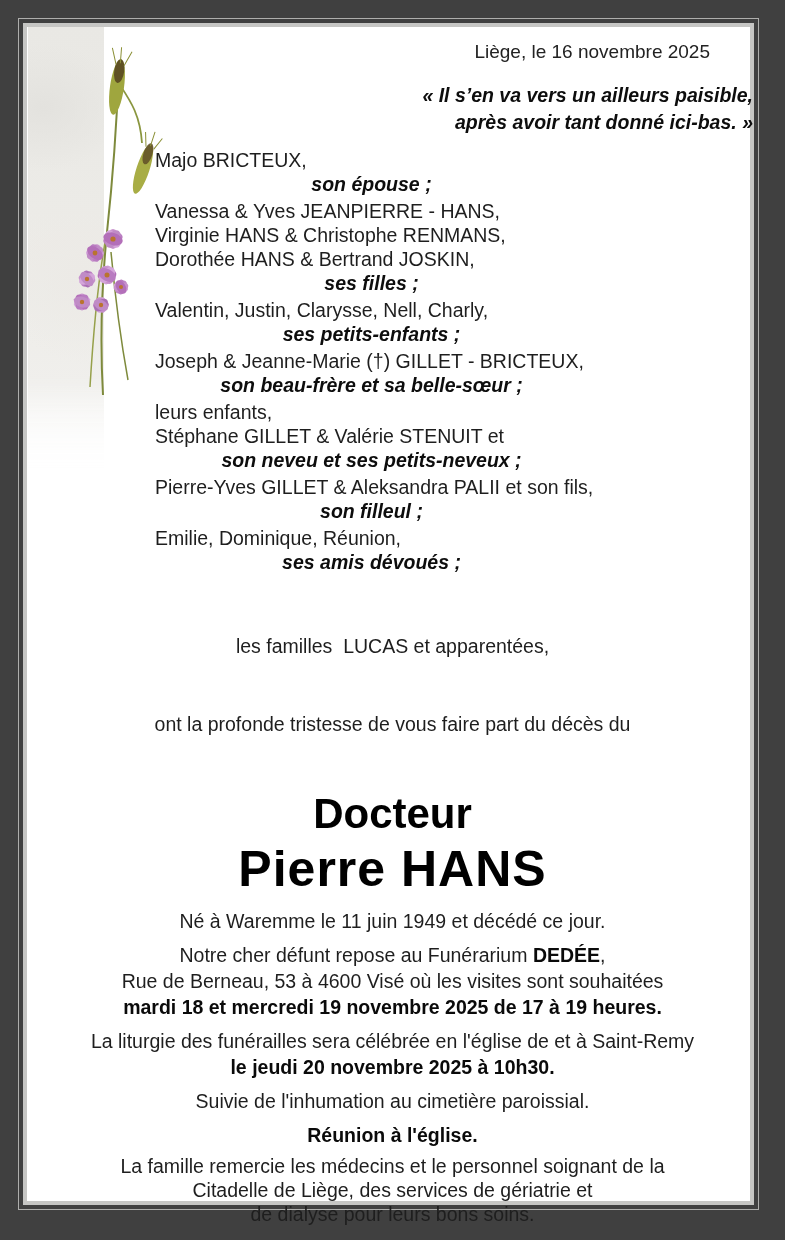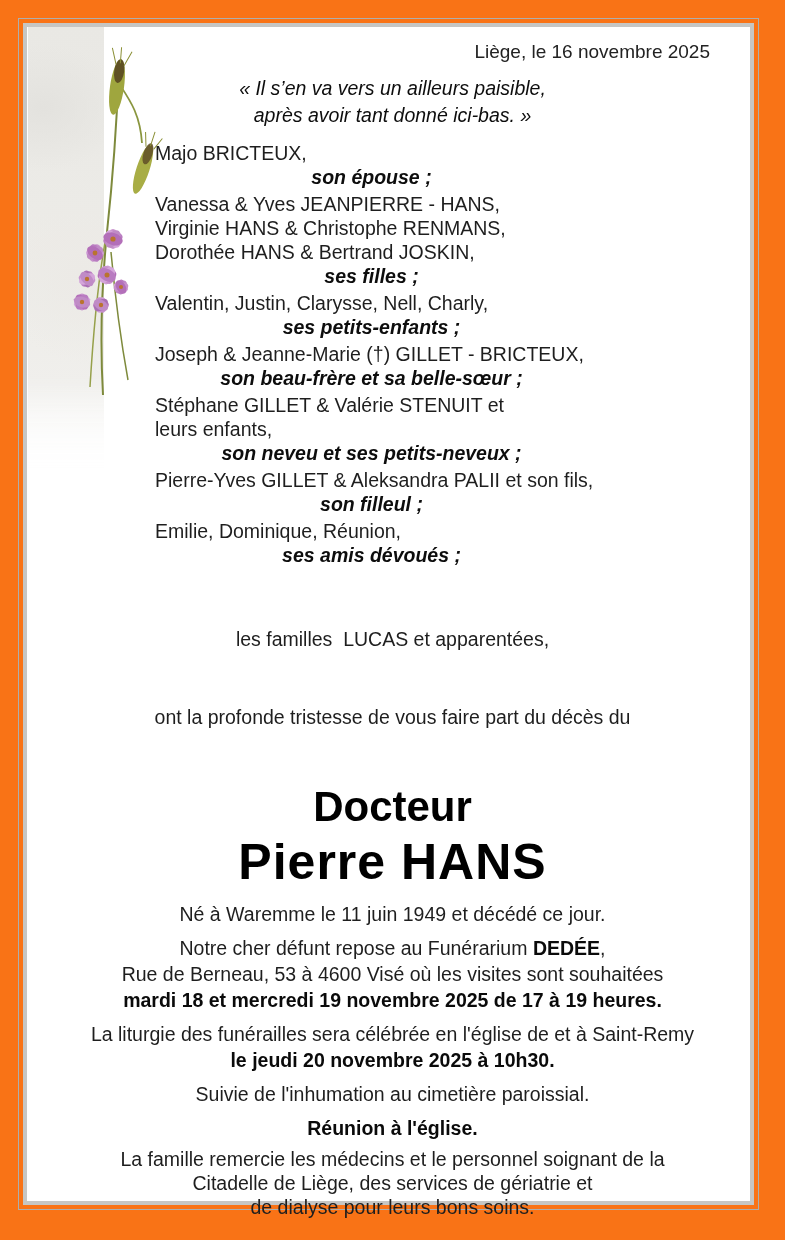--- a/index.html
+++ b/index.html
@@ -1,18 +1,18 @@
 <!DOCTYPE html>
 <html><head>
 <meta charset="utf-8">
 <title>Faire-part</title>
 <style>
   html,body { margin:0; padding:0; background:#ffffff; }
   .page {
-    position:relative; width:785px; height:1240px; background:#f97316;
+    position:relative; width:785px; height:1240px; background:#404040;
     font-family:"Liberation Sans","DejaVu Sans",sans-serif;
     color:#161616; overflow:hidden;
   }
   .frame {
     position:absolute; left:23px; top:23px; width:731px; height:1182px;
     box-sizing:border-box;
     border:4px solid #c6c6c4;
     outline:1px solid #aeaeac;
     outline-offset:4px;
     background:#ffffff;
@@ -24,21 +24,21 @@
       radial-gradient(110px 120px at 70% 55%, #eceae6 0%, rgba(236,234,230,0) 75%),
       linear-gradient(180deg, #e9e8e4 0%, #edecE8 55%, #f0efec 80%, rgba(240,239,236,0) 100%);
     -webkit-mask: linear-gradient(180deg,#000 78%, transparent 100%);
     mask: linear-gradient(180deg,#000 78%, transparent 100%);
   }
   .flower { position:absolute; left:28px; top:20px; }
   .content {
     position:absolute; left:5px; top:0; width:721px;
   }
   .date-line { margin-top:15px; font-size:19px; line-height:20px; text-align:right; padding-right:43px; color:#222; }
-  .quote { margin-top:13px; text-align:center; font-weight:normal; font-style:italic; font-size:19.5px; line-height:27px; color:#0d0d0d; }
+  .quote { margin-top:20px; text-align:right; font-weight:bold; font-style:italic; font-size:19.5px; line-height:27px; color:#0d0d0d; }
   .groups { margin-top:12px; font-size:19.5px; }
   .group { margin-bottom:3px; }
   .nm { padding-left:123px; line-height:24px; color:#1e1e1e; }
   .rel { text-align:center; padding-right:42px; line-height:24px; font-weight:bold; font-style:italic; color:#0d0d0d; }
   .intro { margin-top:7px; text-align:center; font-size:19.5px; line-height:26px; white-space:pre-wrap; color:#1e1e1e; }
   .doc-title { margin-top:1px; text-align:center; font-weight:bold; font-size:42px; line-height:48px; color:#000; }
   .doc-name { text-align:center; font-weight:bold; font-size:50px; line-height:62px; color:#000; letter-spacing:1px; }
   .para { margin-top:8px; text-align:center; font-size:19.5px; line-height:26px; color:#1e1e1e; }
   .b { font-weight:bold; color:#0a0a0a; }
   .thanks { margin-top:6px; line-height:24px; }
@@ -152,22 +152,22 @@
         </div>
         <div class="group">
           <div class="nm">Valentin, Justin, Clarysse, Nell, Charly,</div>
           <div class="rel">ses petits-enfants ;</div>
         </div>
         <div class="group">
           <div class="nm">Joseph &amp; Jeanne-Marie (†) GILLET - BRICTEUX,</div>
           <div class="rel">son beau-frère et sa belle-sœur ;</div>
         </div>
         <div class="group">
+          <div class="nm">leurs enfants,</div>
           <div class="nm">Stéphane GILLET &amp; Valérie STENUIT et</div>
-          <div class="nm">leurs enfants,</div>
           <div class="rel">son neveu et ses petits-neveux ;</div>
         </div>
         <div class="group">
           <div class="nm">Pierre-Yves GILLET &amp; Aleksandra PALII et son fils,</div>
           <div class="rel">son filleul ;</div>
         </div>
         <div class="group">
           <div class="nm">Emilie, Dominique, Réunion,</div>
           <div class="rel">ses amis dévoués ;</div>
         </div>

